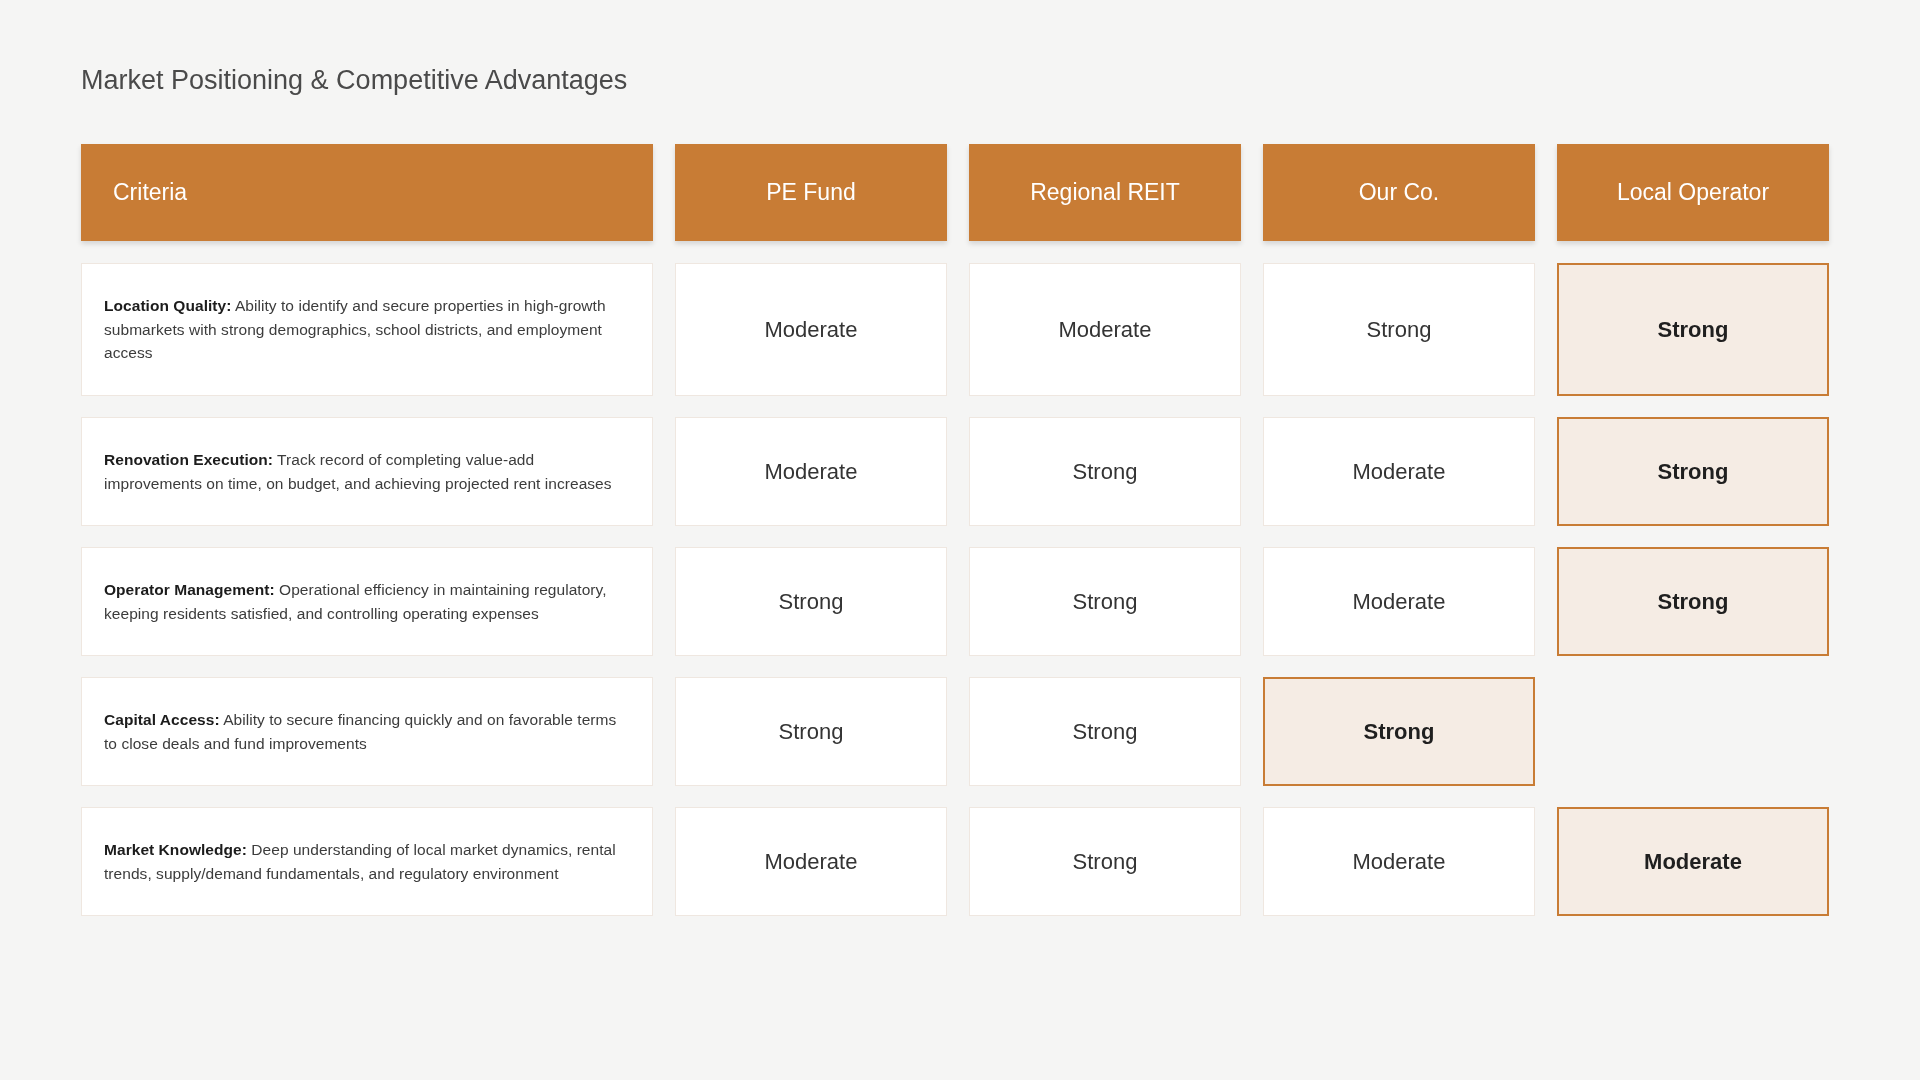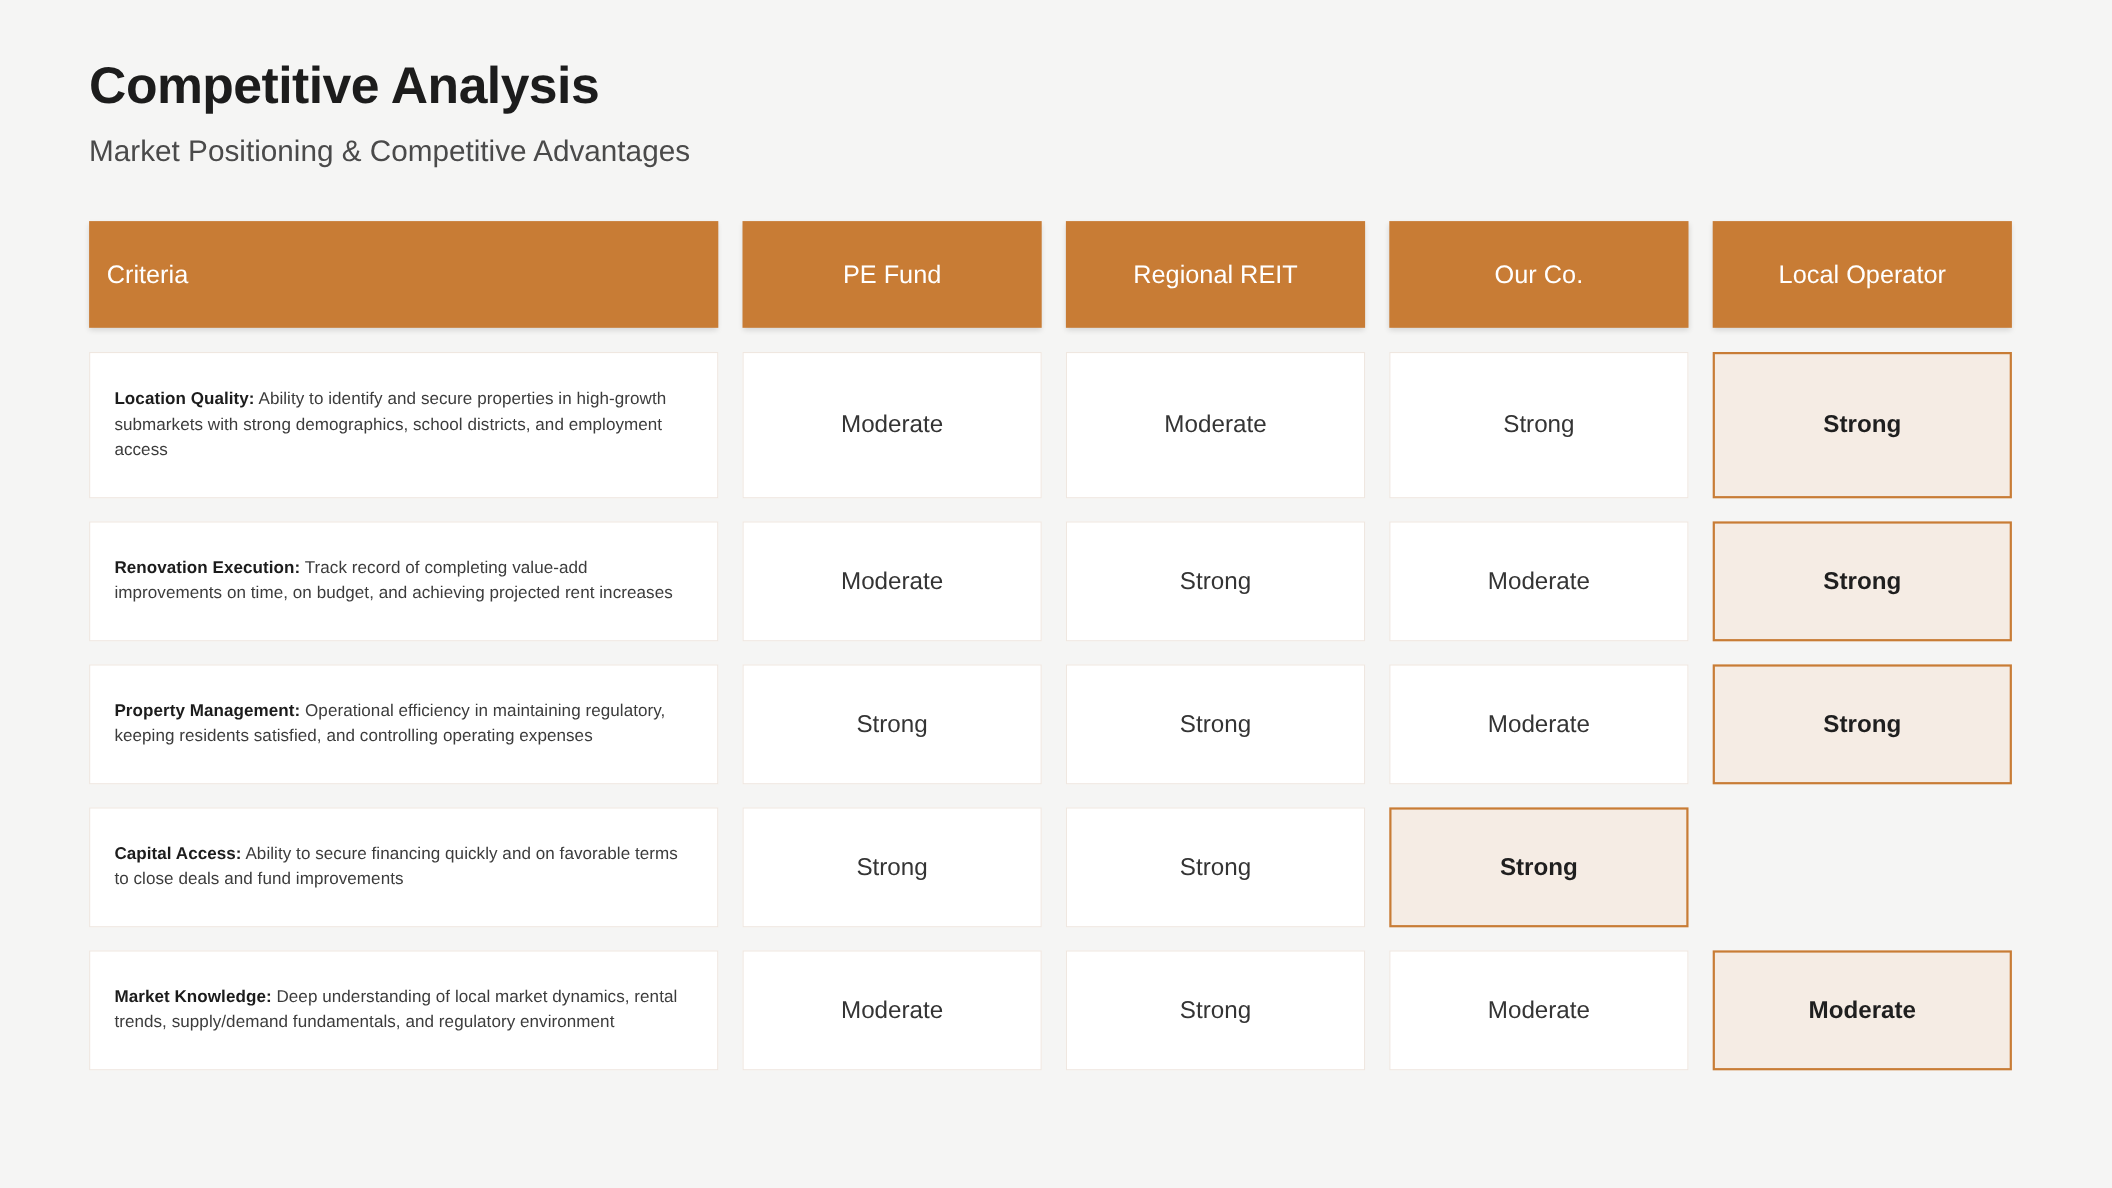--- a/index.html
+++ b/index.html
@@ -64,21 +64,21 @@
     height: 97px;
     display: flex;
     align-items: center;
     font-size: 23px;
     font-weight: normal;
     box-shadow: 0 3px 5px rgba(0,0,0,0.13);
   }
 
   .head-cell.criteria {
     justify-content: flex-start;
-    padding-left: 16px;
+    padding-left: 32px;
   }
 
   .head-cell.vendor {
     justify-content: center;
     text-align: left;
   }
 
   
   .body-row { margin-bottom: 21px; }
 
@@ -121,21 +121,20 @@
     font-weight: bold;
     color: #1f1f1f;
   }
 </style>
 </head>
 <body>
 
 <div class="slide">
 
   <div>
-    <h1 class="page-title">Competitive Analysis</h1>
     <h2 class="page-subtitle">Market Positioning &amp; Competitive Advantages</h2>
   </div>
 
   <div class="matrix">
 
     <div class="matrix-row">
       <div class="head-cell criteria col-criteria">Criteria</div>
       <div class="head-cell vendor col-vendor">PE Fund</div>
       <div class="head-cell vendor col-vendor">Regional REIT</div>
       <div class="head-cell vendor col-vendor">Our Co.</div>
@@ -156,21 +155,21 @@
           <div class="cell criteria col-criteria">
             <div class="criteria-text"><b>Renovation Execution:</b><span> Track record of completing value-add improvements on time, on budget, and achieving projected rent increases</span></div>
           </div>
           <div class="cell vendor col-vendor">Moderate</div>
           <div class="cell vendor col-vendor">Strong</div>
           <div class="cell vendor col-vendor">Moderate</div>
           <div class="cell vendor col-vendor highlight">Strong</div>
         </div>
         <div class="matrix-row body-row">
           <div class="cell criteria col-criteria">
-            <div class="criteria-text"><b>Property Management:</b><span> Operational efficiency in maintaining regulatory, keeping residents satisfied, and controlling operating expenses</span></div>
+            <div class="criteria-text"><b>Operator Management:</b><span> Operational efficiency in maintaining regulatory, keeping residents satisfied, and controlling operating expenses</span></div>
           </div>
           <div class="cell vendor col-vendor">Strong</div>
           <div class="cell vendor col-vendor">Strong</div>
           <div class="cell vendor col-vendor">Moderate</div>
           <div class="cell vendor col-vendor highlight">Strong</div>
         </div>
         <div class="matrix-row body-row">
           <div class="cell criteria col-criteria">
             <div class="criteria-text"><b>Capital Access:</b><span> Ability to secure financing quickly and on favorable terms to close deals and fund improvements</span></div>
           </div>

